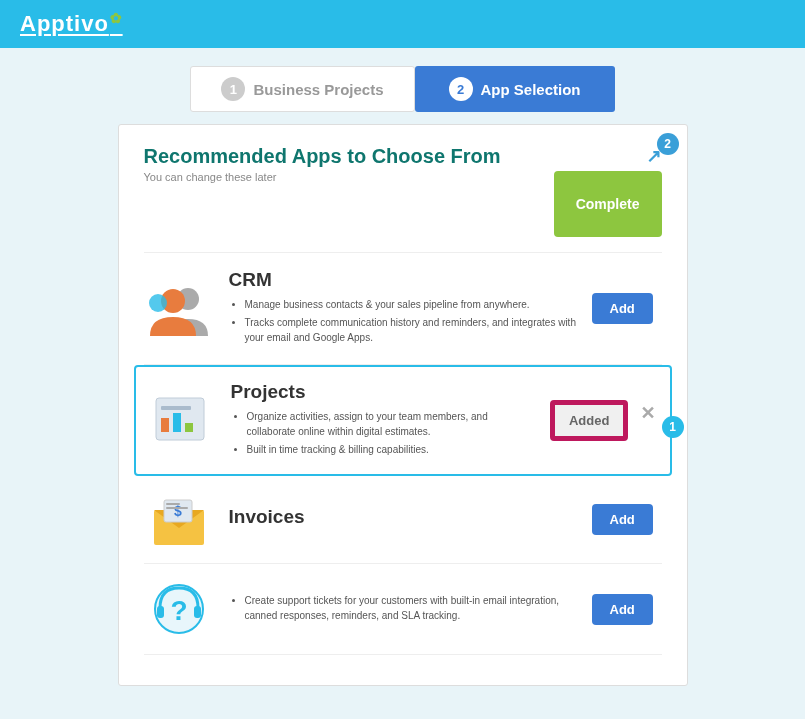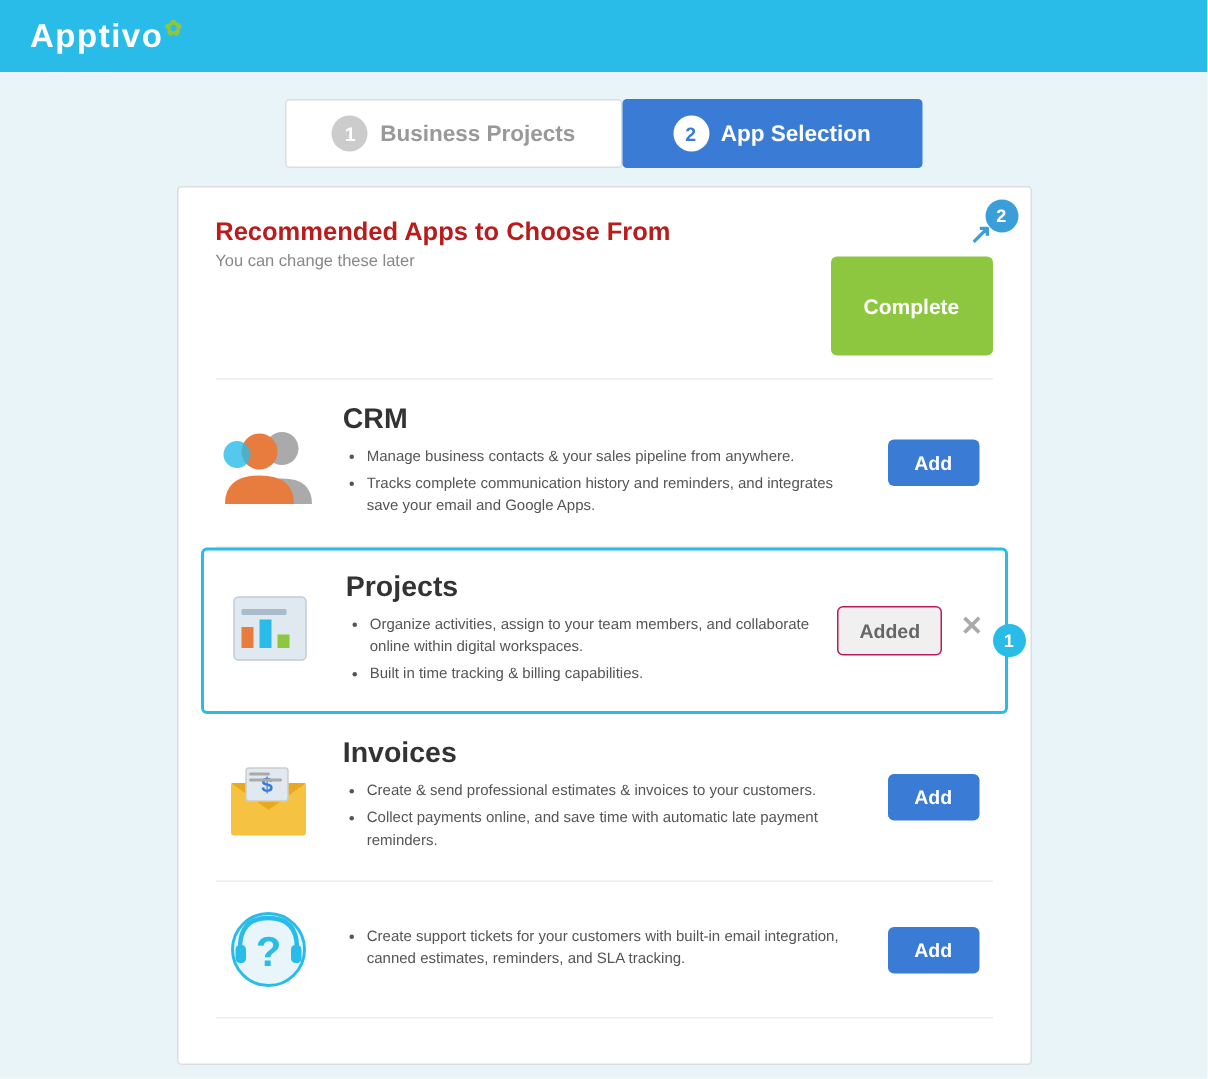--- a/index.html
+++ b/index.html
@@ -16,20 +16,21 @@
       height: 48px;
       display: flex;
       align-items: center;
       padding: 0 20px;
     }
     .logo-text {
       color: white;
       font-size: 22px;
       font-weight: bold;
       letter-spacing: 1px;
+      text-decoration: underline;
     }
     .logo-leaf {
       color: #8dc63f;
       font-size: 14px;
       margin-left: 1px;
       vertical-align: super;
     }
 
     
     .steps-bar {
@@ -87,22 +88,22 @@
       position: relative;
     }
 
     .card-header {
       display: flex;
       justify-content: space-between;
       align-items: flex-start;
       margin-bottom: 15px;
     }
     .card-title {
-      color: #b91c1c;
-      font-size: 17px;
+      color: #0f766e;
+      font-size: 20px;
       font-weight: bold;
     }
     .card-subtitle {
       color: #888;
       font-size: 11px;
       margin-top: 3px;
     }
 
     
     .complete-area {
@@ -190,21 +191,21 @@
       border: none;
       border-radius: 4px;
       padding: 8px 18px;
       font-size: 13px;
       font-weight: bold;
       cursor: pointer;
     }
     .btn-added {
       background: #f0f0f0;
       color: #666;
-      border: 1px solid #be185d;
+      border: 5px solid #be185d;
       border-radius: 4px;
       padding: 8px 14px;
       font-size: 13px;
       font-weight: bold;
       cursor: default;
     }
     .btn-remove {
       background: none;
       border: none;
       color: #aaa;
@@ -283,21 +284,21 @@
           <path d="M2 55 Q2 36 25 36 Q48 36 48 55" fill="#e87c3e"></path>
 
           <ellipse cx="10" cy="22" rx="9" ry="9" fill="#29bce8" opacity="0.8"></ellipse>
         </svg>
       </div>
       <div class="app-info">
         <div class="app-name">CRM</div>
         <div class="app-desc">
           <ul>
             <li>Manage business contacts &amp; your sales pipeline from anywhere.</li>
-            <li>Tracks complete communication history and reminders, and integrates save your email and Google Apps.</li>
+            <li>Tracks complete communication history and reminders, and integrates with your email and Google Apps.</li>
           </ul>
         </div>
       </div>
       <div class="app-action">
         <button class="btn-add">Add</button>
       </div>
     </div>
 
     <div class="app-item highlighted">
       <div class="app-icon-wrap">
@@ -310,21 +311,21 @@
 
           <rect x="10" y="22" width="8" height="14" fill="#e87c3e"></rect>
           <rect x="22" y="17" width="8" height="19" fill="#29bce8"></rect>
           <rect x="34" y="27" width="8" height="9" fill="#8dc63f"></rect>
         </svg>
       </div>
       <div class="app-info">
         <div class="app-name">Projects</div>
         <div class="app-desc">
           <ul>
-            <li>Organize activities, assign to your team members, and collaborate online within digital workspaces.</li>
+            <li>Organize activities, assign to your team members, and collaborate online within digital estimates.</li>
             <li>Built in time tracking &amp; billing capabilities.</li>
           </ul>
         </div>
       </div>
       <div class="app-action">
         <button class="btn-added">Added</button>
         <button class="btn-remove">✕</button>
       </div>
     </div>
 
@@ -342,26 +343,20 @@
           <polygon points="4,18 29,36 54,18" fill="#e8a820"></polygon>
 
           <rect x="14" y="8" width="28" height="22" rx="2" fill="#e0e8f0" stroke="#ccc" stroke-width="1"></rect>
           <text x="28" y="24" text-anchor="middle" font-size="14" fill="#3a7bd5" font-weight="bold">$</text>
           <rect x="16" y="11" width="14" height="2" rx="1" fill="#aaa"></rect>
           <rect x="16" y="15" width="22" height="2" rx="1" fill="#aaa"></rect>
         </svg>
       </div>
       <div class="app-info">
         <div class="app-name">Invoices</div>
-        <div class="app-desc">
-          <ul>
-            <li>Create &amp; send professional estimates &amp; invoices to your customers.</li>
-            <li>Collect payments online, and save time with automatic late payment reminders.</li>
-          </ul>
-        </div>
       </div>
       <div class="app-action">
         <button class="btn-add">Add</button>
       </div>
     </div>
 
     <div class="app-item">
       <div class="app-icon-wrap">
 
         <svg width="58" height="58" viewBox="0 0 58 58">
@@ -373,21 +368,21 @@
           <path d="M10 28 Q10 8 29 8 Q48 8 48 28" fill="none" stroke="#29bce8" stroke-width="3"></path>
 
           <rect x="7" y="26" width="7" height="12" rx="3" fill="#29bce8"></rect>
 
           <rect x="44" y="26" width="7" height="12" rx="3" fill="#29bce8"></rect>
         </svg>
       </div>
       <div class="app-info">
         <div class="app-desc">
           <ul>
-            <li>Create support tickets for your customers with built-in email integration, canned estimates, reminders, and SLA tracking.</li>
+            <li>Create support tickets for your customers with built-in email integration, canned responses, reminders, and SLA tracking.</li>
           </ul>
         </div>
       </div>
       <div class="app-action">
         <button class="btn-add">Add</button>
       </div>
     </div>
 
   </div>
 

